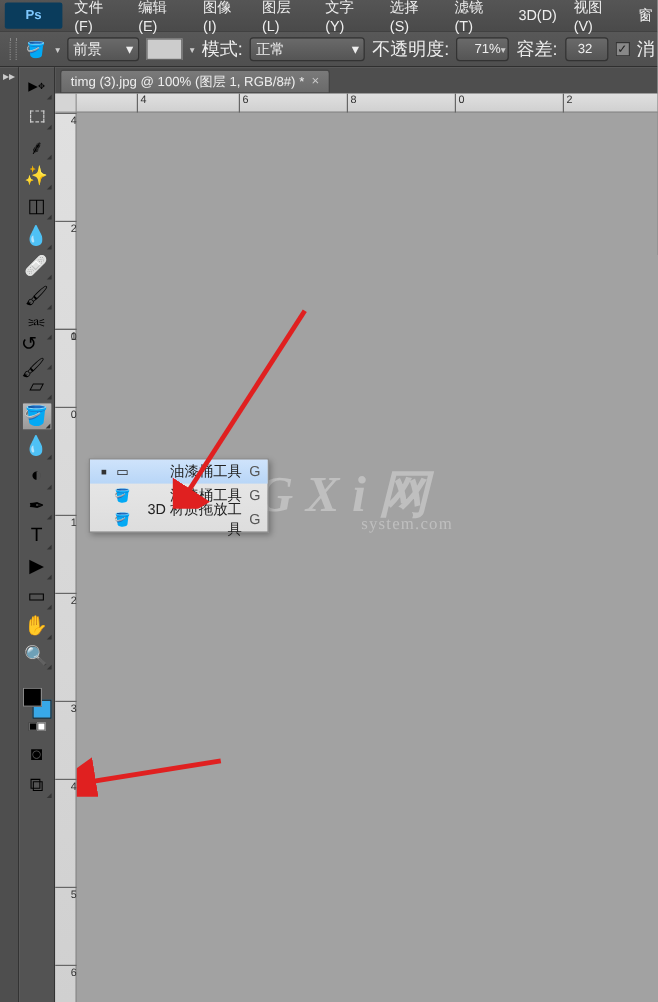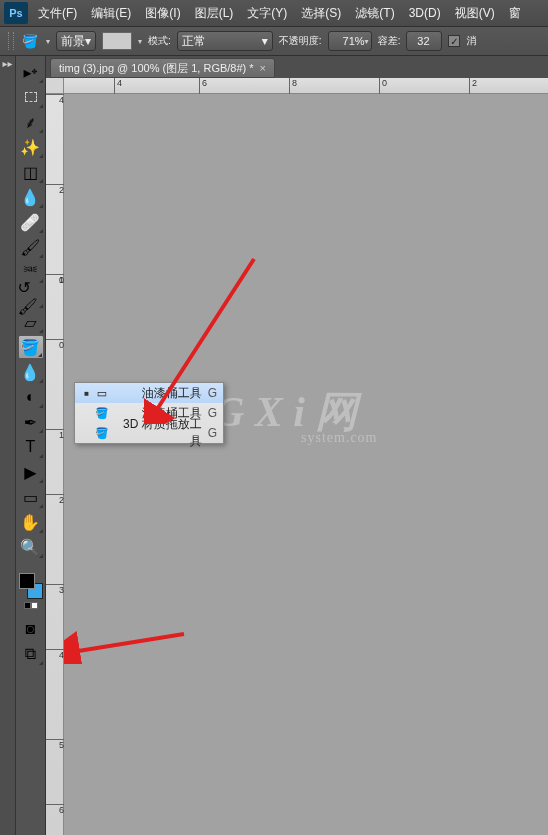--- a/index.html
+++ b/index.html
@@ -1,27 +1,27 @@
 <!DOCTYPE html>
 <html><head>
 <meta charset="utf-8">
 <style>
 * { margin: 0; padding: 0; box-sizing: border-box; font-family: "Microsoft YaHei", sans-serif; }
 body { width: 548px; height: 835px; background: #a2a2a2; overflow: hidden; position: relative; }
 
 .menubar { height: 26px; background: linear-gradient(#555,#4a4a4a); display: flex; align-items: center; padding-left: 4px; gap: 6px; }
-.ps-logo { width: 24px; height: 22px; background: #0a3c5c; color: #7fc9ff; font-size: 11px; font-weight: bold; display: flex; align-items: center; justify-content: center; border-radius: 2px; }
+.ps-logo { width: 48px; height: 22px; background: #0a3c5c; color: #7fc9ff; font-size: 11px; font-weight: bold; display: flex; align-items: center; justify-content: center; border-radius: 2px; }
 .menu-item { color: #eee; font-size: 12px; padding: 2px 4px; cursor: default; }
 
 .optbar { height: 30px; background: linear-gradient(#585858,#4f4f4f); border-top: 1px solid #2f2f2f; border-bottom: 1px solid #2f2f2f; display: flex; align-items: center; gap: 6px; padding-left: 8px; }
 .drag { width: 6px; height: 18px; border-left: 1px dotted #888; border-right: 1px dotted #888; }
 .tool-icon-sm { width: 20px; height: 20px; display: flex; align-items: center; justify-content: center; color: #ddd; font-size: 13px; }
 .tri { font-size: 8px; color: #ccc; }
-.opt-label { font-size: 10px; color: #eee; }
-.select { height: 20px; background: linear-gradient(#6a6a6a,#555); border: 1px solid #333; border-radius: 3px; display: flex; align-items: center; padding: 0 4px; gap: 0; }
+.opt-label { font-size: 15px; color: #eee; }
+.select { height: 20px; background: linear-gradient(#6a6a6a,#555); border: 1px solid #333; border-radius: 3px; display: flex; align-items: center; padding: 0 4px; gap: 20px; }
 .select span { font-size: 12px; color: #eee; }
 .swatch { width: 30px; height: 18px; background: #ccc; border: 1px solid #666; }
 .numbox { width: 44px; height: 20px; background: linear-gradient(#6a6a6a,#555); border: 1px solid #333; border-radius: 3px; color: #eee; font-size: 11px; display: flex; align-items: center; justify-content: flex-end; padding-right: 2px; }
 .check { width: 12px; height: 12px; background: #888; border: 1px solid #333; display: inline-flex; align-items: center; justify-content: center; color: #222; font-size: 10px; }
 
 .workspace { display: flex; height: calc(835px - 56px); }
 .strip { width: 16px; background: #4e4e4e; border-right: 1px solid #333; }
 .strip-chev { color: #ccc; font-size: 10px; text-align: center; padding-top: 2px; }
 
 .toolbox { width: 30px; background: #535353; border-right: 1px solid #333; display: flex; flex-direction: column; align-items: center; padding-top: 4px; }

